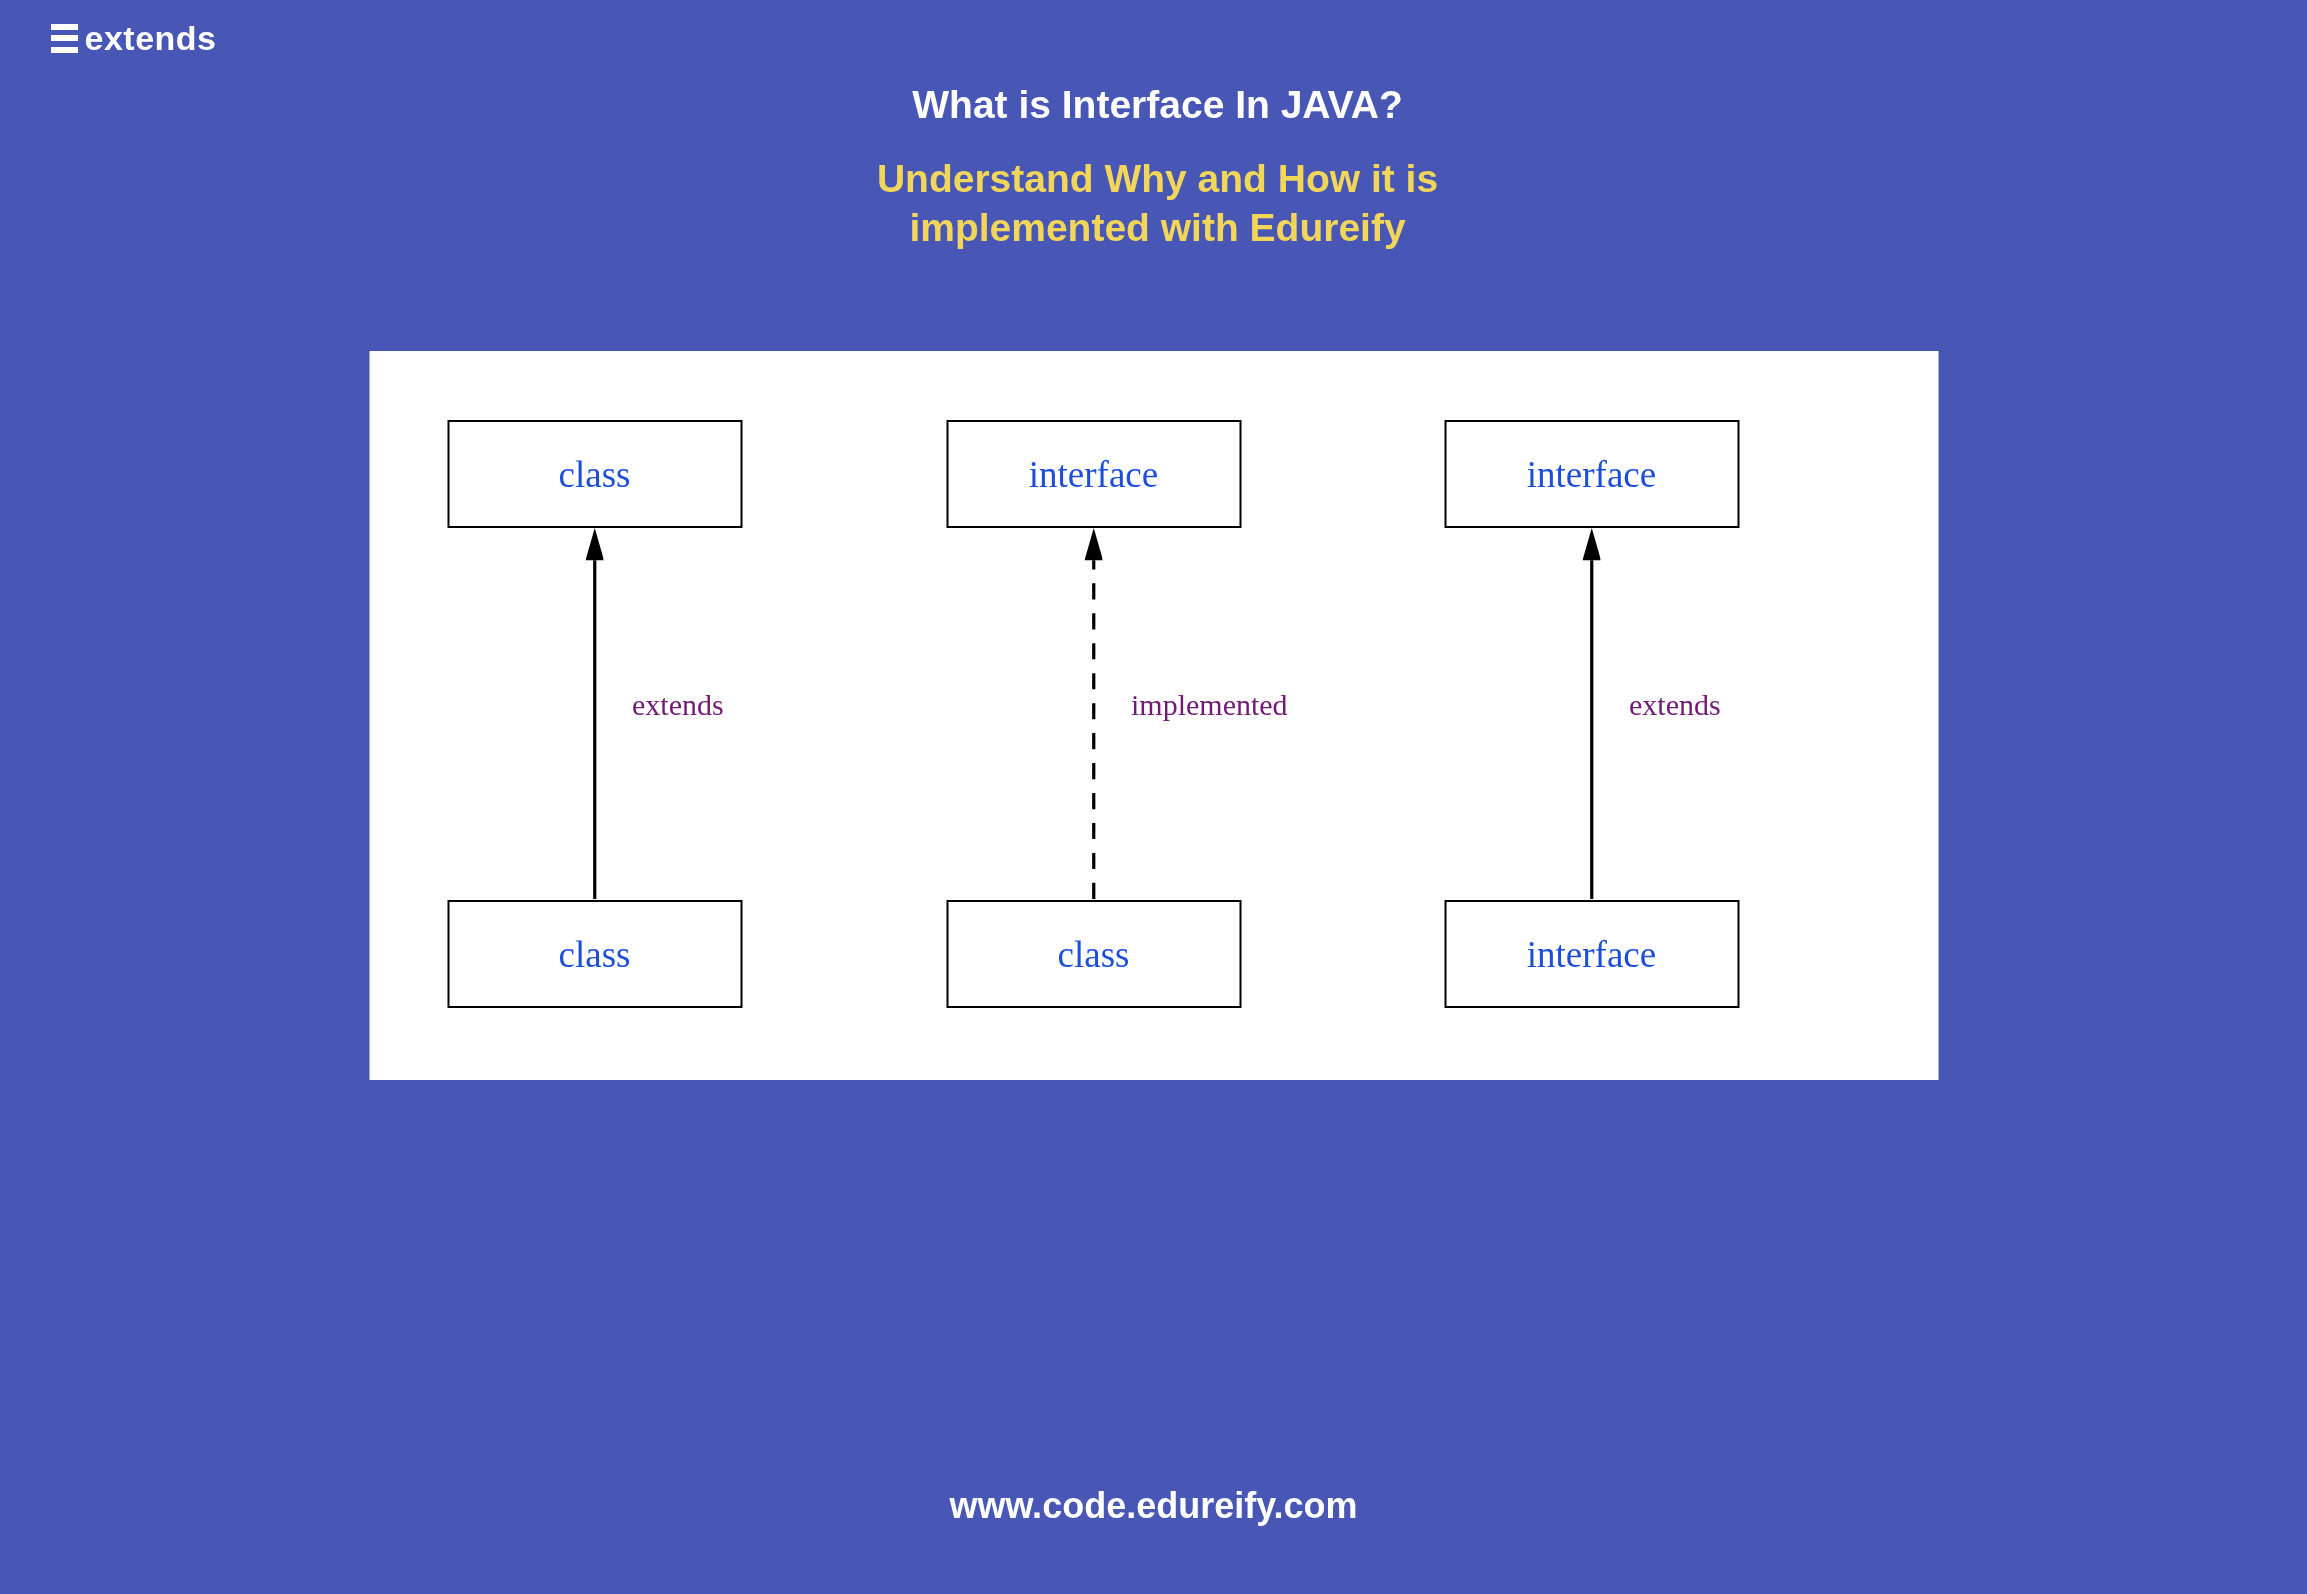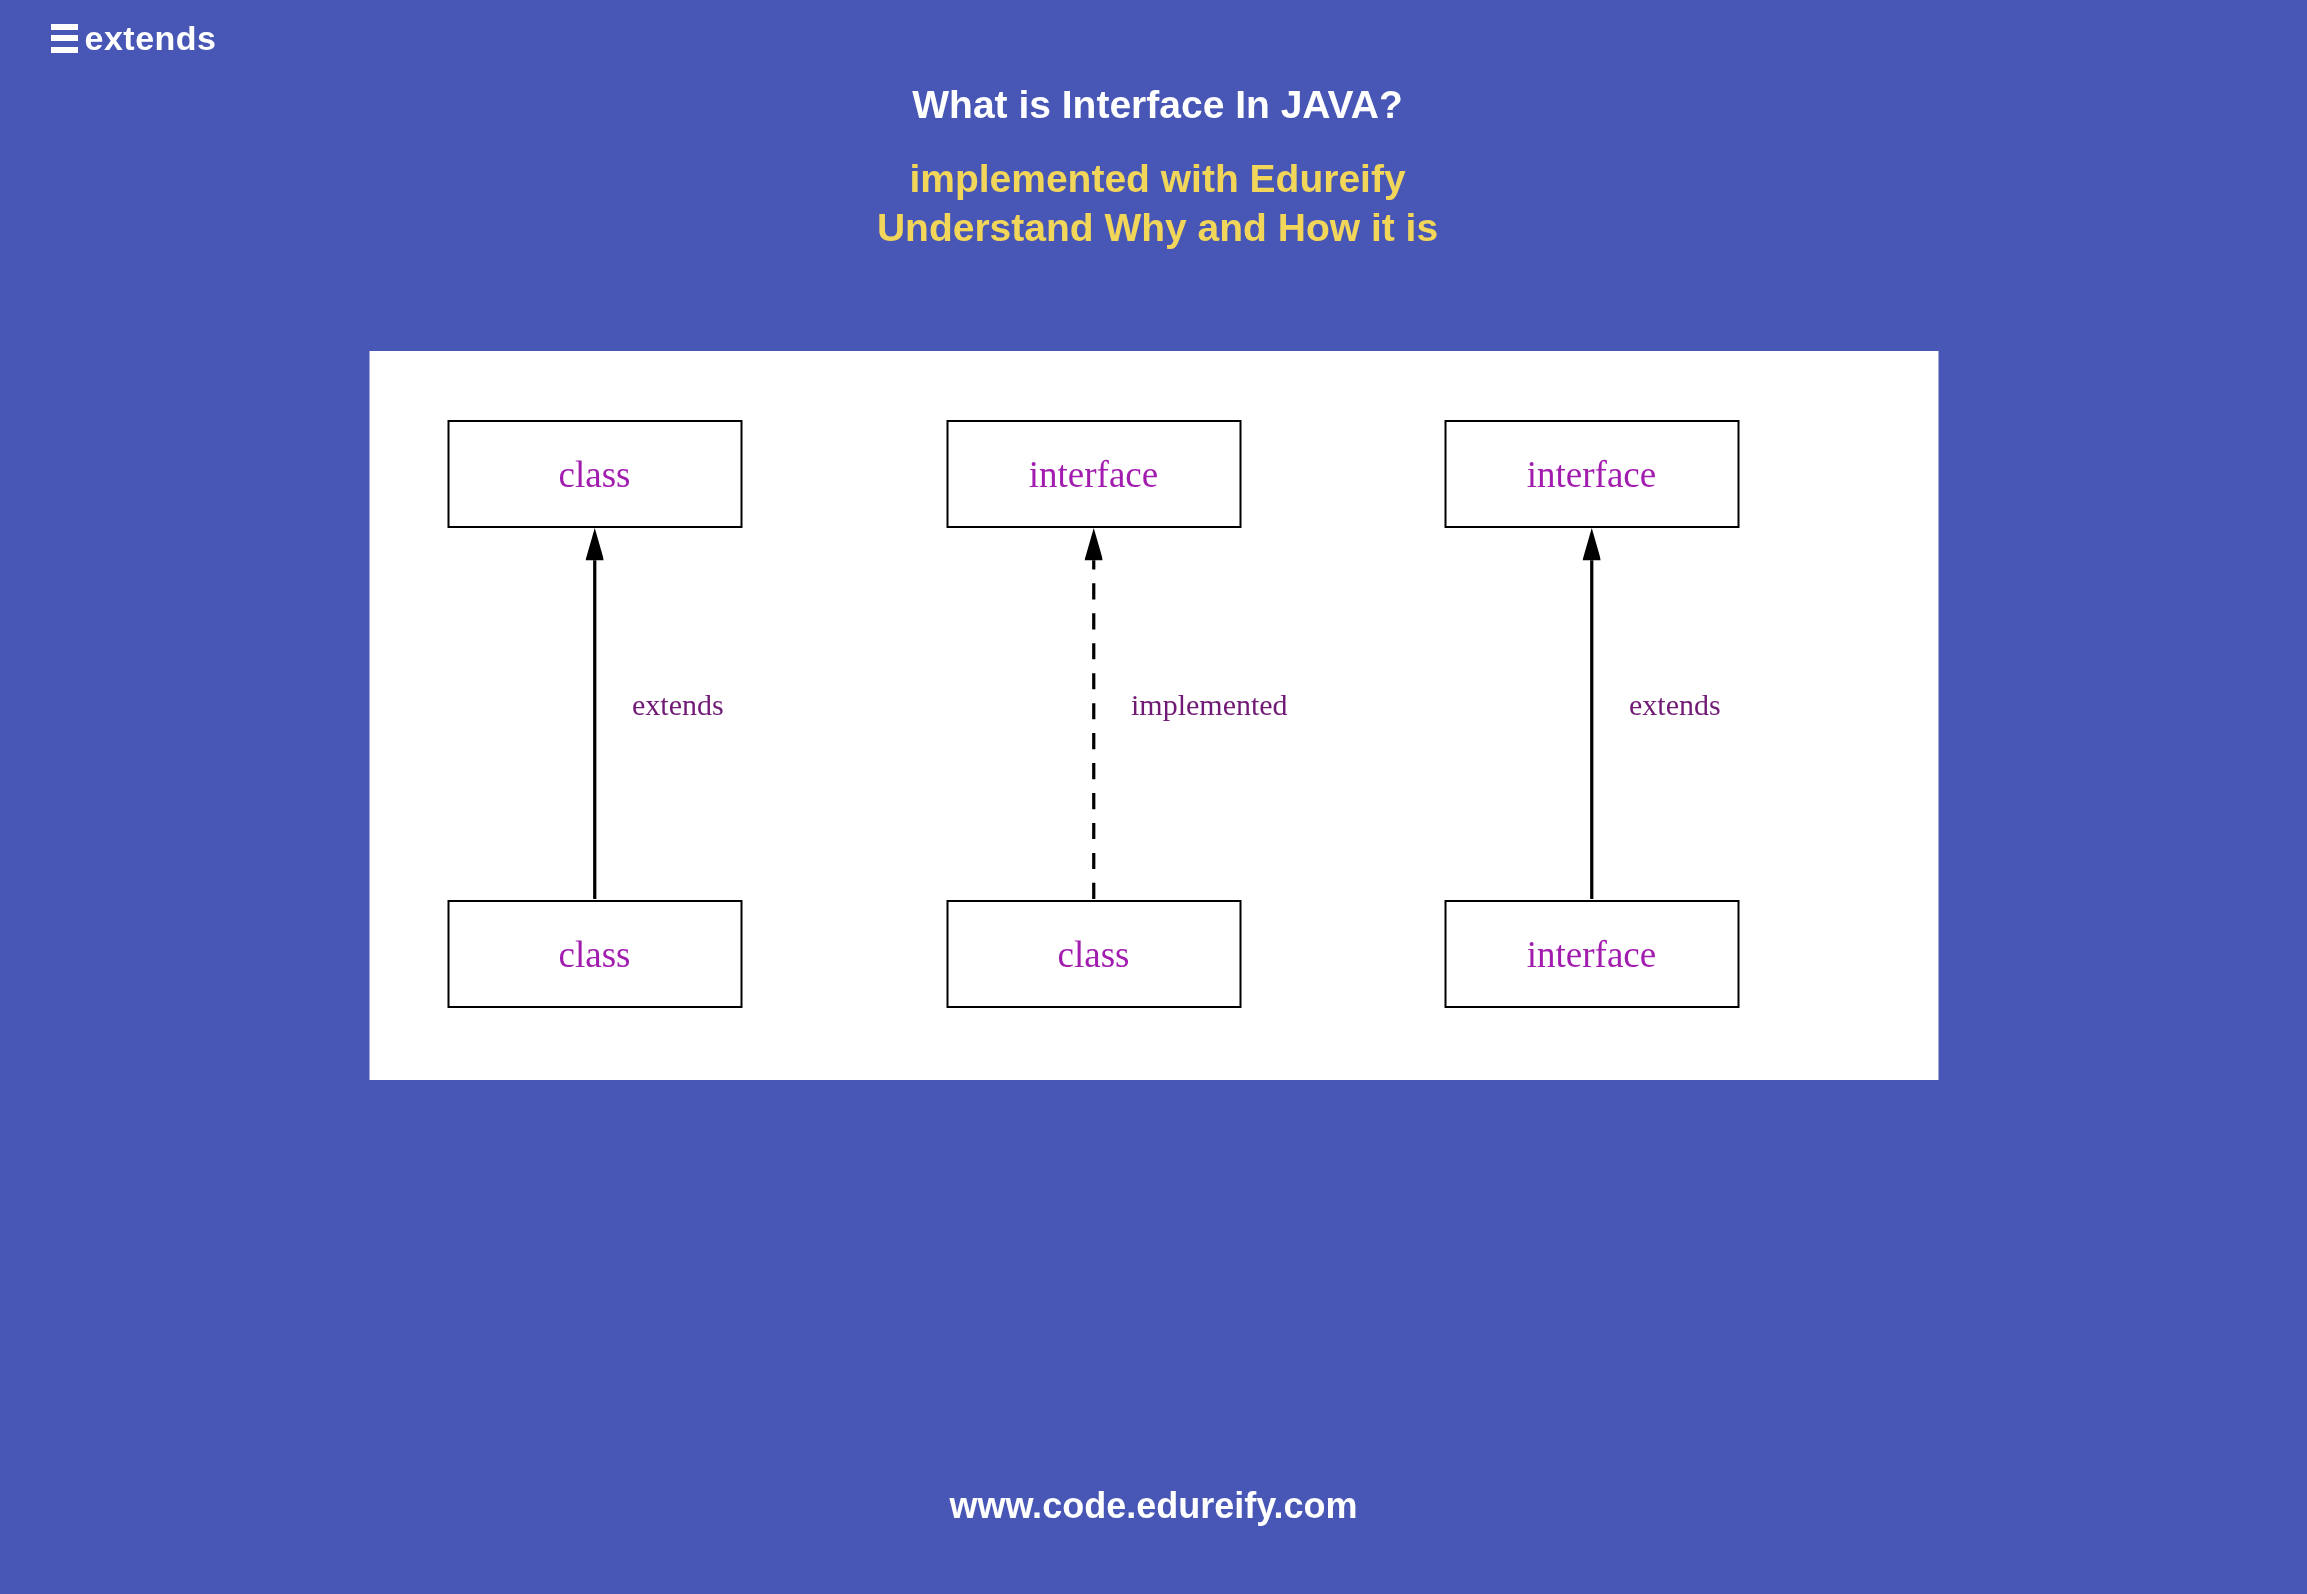--- a/index.html
+++ b/index.html
@@ -80,21 +80,21 @@
   .rel-3 { left: 1075px; }
   .box {
     position: absolute;
     border: 2.8px solid #000;
     background: #fff;
     display: flex;
     align-items: center;
     justify-content: center;
     font-family: Georgia, "Times New Roman", serif;
     font-size: 37px;
-    color: #a21caf;
+    color: #1d4ed8;
     width: 295px;
     height: 108px;
     left: 0;
   }
   .box-top { top: 0; }
   .box-bottom { top: 480px; }
   .arrow-svg {
     position: absolute;
     top: 108px;
     left: 138px;
@@ -128,22 +128,22 @@
     <span></span>
       <span></span>
       <span></span>
   </div>
   <div class="logo-text">extends</div>
 </div>
 
 <div class="header">
   <div class="title">What is Interface In JAVA?</div>
   <div class="subtitle">
+    <div>Understand Why and How it is</div>
     <div>implemented with Edureify</div>
-    <div>Understand Why and How it is</div>
   </div>
 </div>
 
 <div class="diagram-container">
   <div class="diagram-inner">
 
     <div class="rel rel-1">
       <div class="box box-top">class</div>
       <svg class="arrow-svg" viewBox="0 0 40 805" preserveAspectRatio="none">
         <line x1="20" y1="805" x2="20" y2="70" stroke="#000" stroke-width="7"></line>

